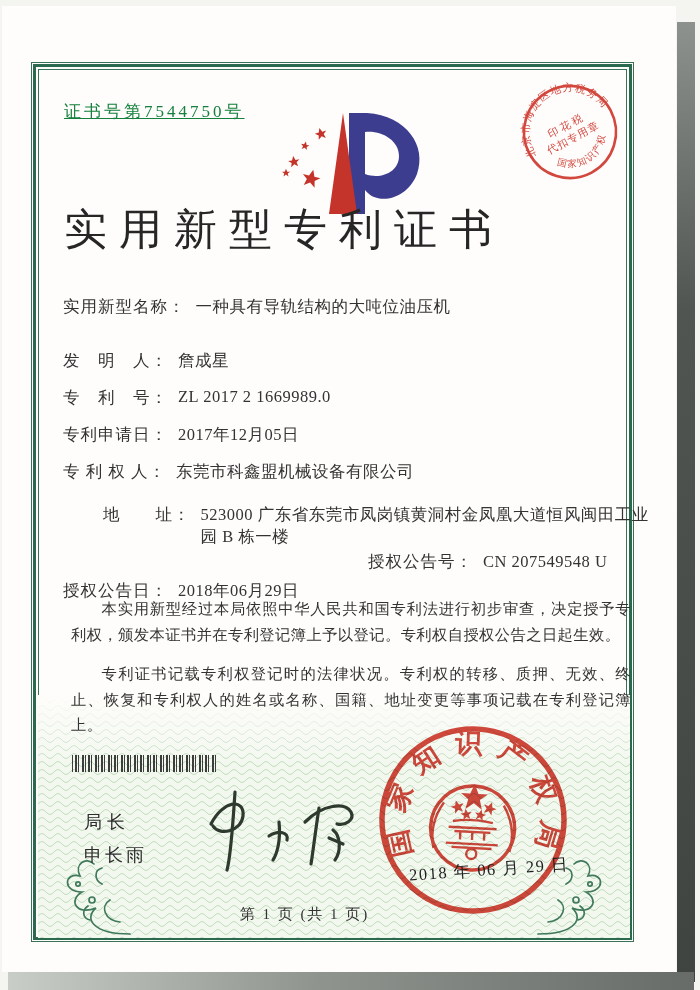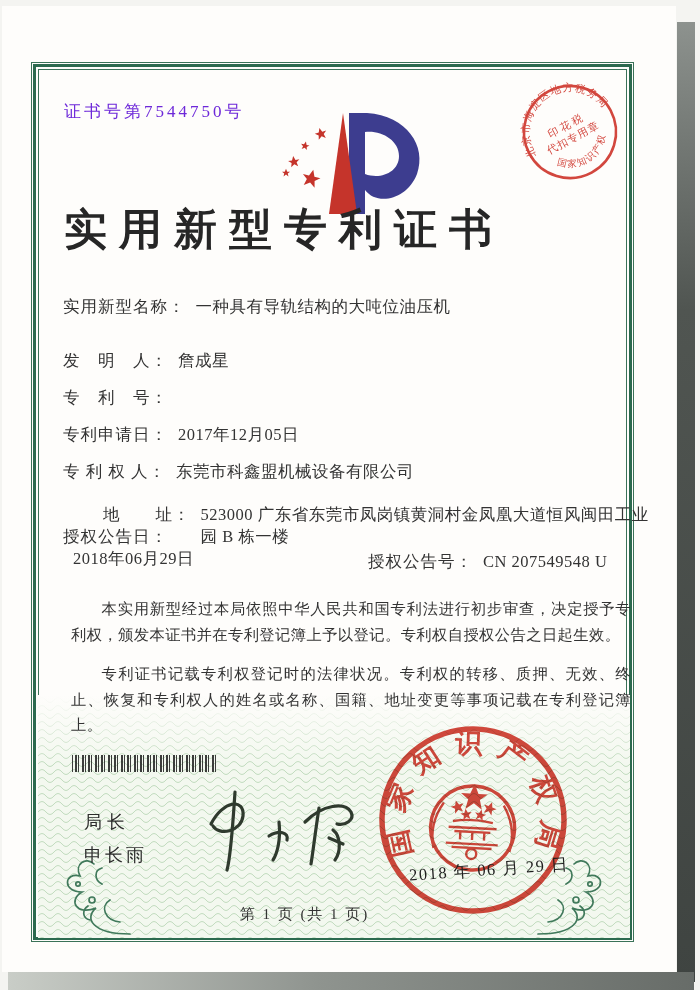--- a/index.html
+++ b/index.html
@@ -16,37 +16,37 @@
 
   .frame-outer{position:absolute;left:31px;top:62px;width:601px;height:878px;border:1px solid #3a7258;}
   .frame-mid{position:absolute;inset:1px;border:3px solid #2c6a4f;}
   .frame-inner{position:absolute;inset:2px;border:1px solid #3a7258;}
 
   .waves{position:absolute;left:38px;top:695px;width:592px;height:243px;background:#f3f8ef;overflow:hidden;}
   .waves svg{display:block;}
   .waves .fade{position:absolute;left:0;top:0;width:100%;height:70px;
     background:linear-gradient(#fefdfb,rgba(254,253,251,0));}
 
-  .cert-number{position:absolute;left:64px;top:100px;font-size:17px;letter-spacing:3px;color:#6d28d9;}
+  .cert-number{position:absolute;left:64px;top:100px;font-size:17px;letter-spacing:3px;color:#15803d;text-decoration:underline;}
   .logo{position:absolute;left:277px;top:110px;}
   .title{position:absolute;left:33px;top:201px;width:490px;text-align:center;
-    font-size:43px;font-weight:700;letter-spacing:12px;text-indent:12px;color:#262626;}
+    font-size:43px;font-weight:400;letter-spacing:12px;text-indent:12px;color:#262626;}
 
   .row{position:absolute;left:63px;display:flex;align-items:flex-start;
     font-size:16.5px;color:#333;letter-spacing:1px;white-space:pre;}
   .row .label{flex:0 0 auto;}
   .row .value{margin-left:10px;white-space:normal;letter-spacing:.5px;}
   .row-name{top:296px;}
   .row-inventor{top:350px;}
   .row-patent-no{top:387px;}
   .row-filing-date{top:424px;}
   .row-patentee{top:461px;}
   .row-address{top:504px;margin-left:40px;}
   .row-address .value{width:462px;line-height:22px;}
-  .row-grant-date{top:526px;flex-direction:column;}
+  .row-grant-date{top:580px;}
   .row-grant-no{top:551px;left:368px;align-items:center;}
 
   .paragraphs{position:absolute;left:57px;top:582px;width:588px;
     font-size:15.3px;line-height:25.5px;text-align:justify;color:#333;letter-spacing:.4px;}
   .paragraphs p{margin:14px;text-indent:2em;}
 
   .barcode{position:absolute;left:72px;top:755px;width:146px;height:17px;opacity:.85;
     background:repeating-linear-gradient(90deg,#1d1d1d 0 1px,transparent 1px 3px,
       #1d1d1d 3px 5px,transparent 5px 6px,#1d1d1d 6px 7px,transparent 7px 10px,
       #1d1d1d 10px 12px,transparent 12px 13px);}
@@ -181,20 +181,21 @@
 <div class="row row-name">
   <span class="label">实用新型名称：</span>
   <span class="value">一种具有导轨结构的大吨位油压机</span>
 </div>
 <div class="row row-inventor">
   <span class="label">发　明　人：</span>
   <span class="value">詹成星</span>
 </div>
 <div class="row row-patent-no">
   <span class="label">专　利　号：</span>
+  <span class="value">ZL 2017 2 1669989.0</span>
 </div>
 <div class="row row-filing-date">
   <span class="label">专利申请日：</span>
   <span class="value">2017年12月05日</span>
 </div>
 <div class="row row-patentee">
   <span class="label">专 利 权 人：</span>
   <span class="value">东莞市科鑫盟机械设备有限公司</span>
 </div>
 <div class="row row-address">

